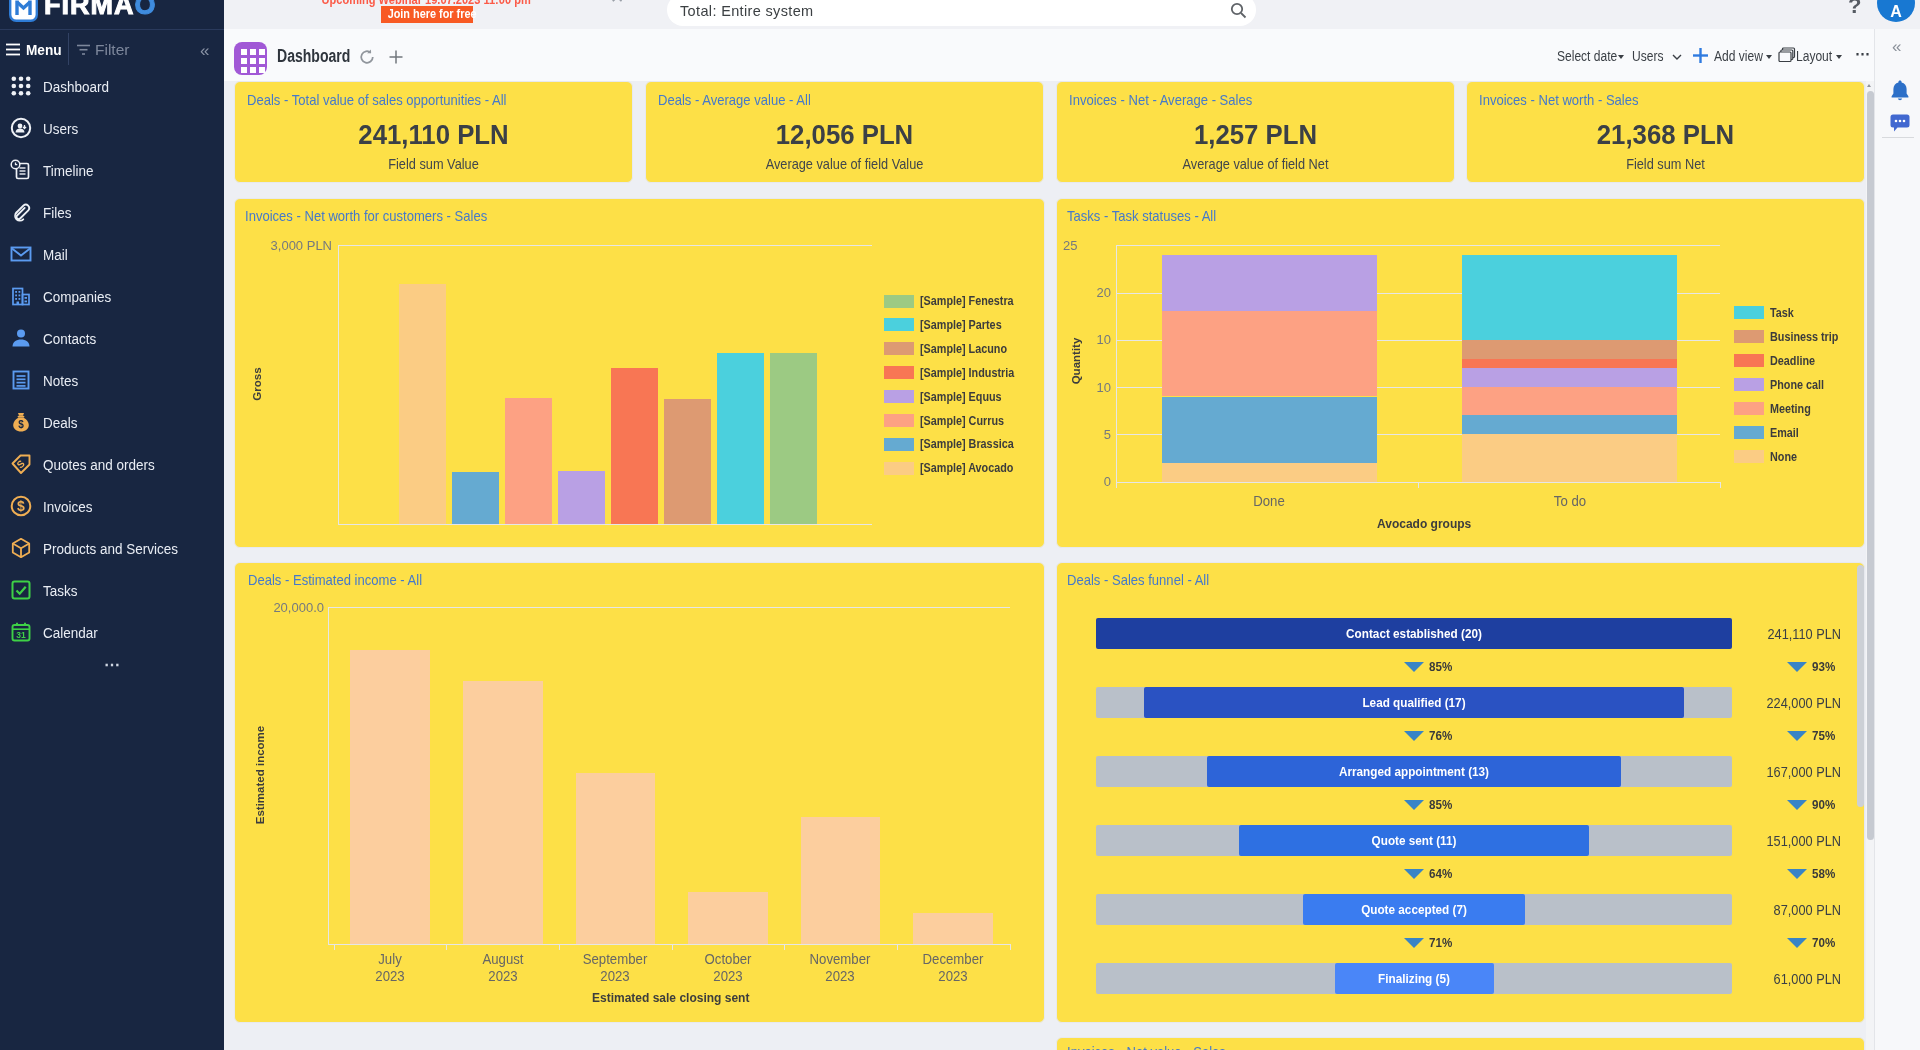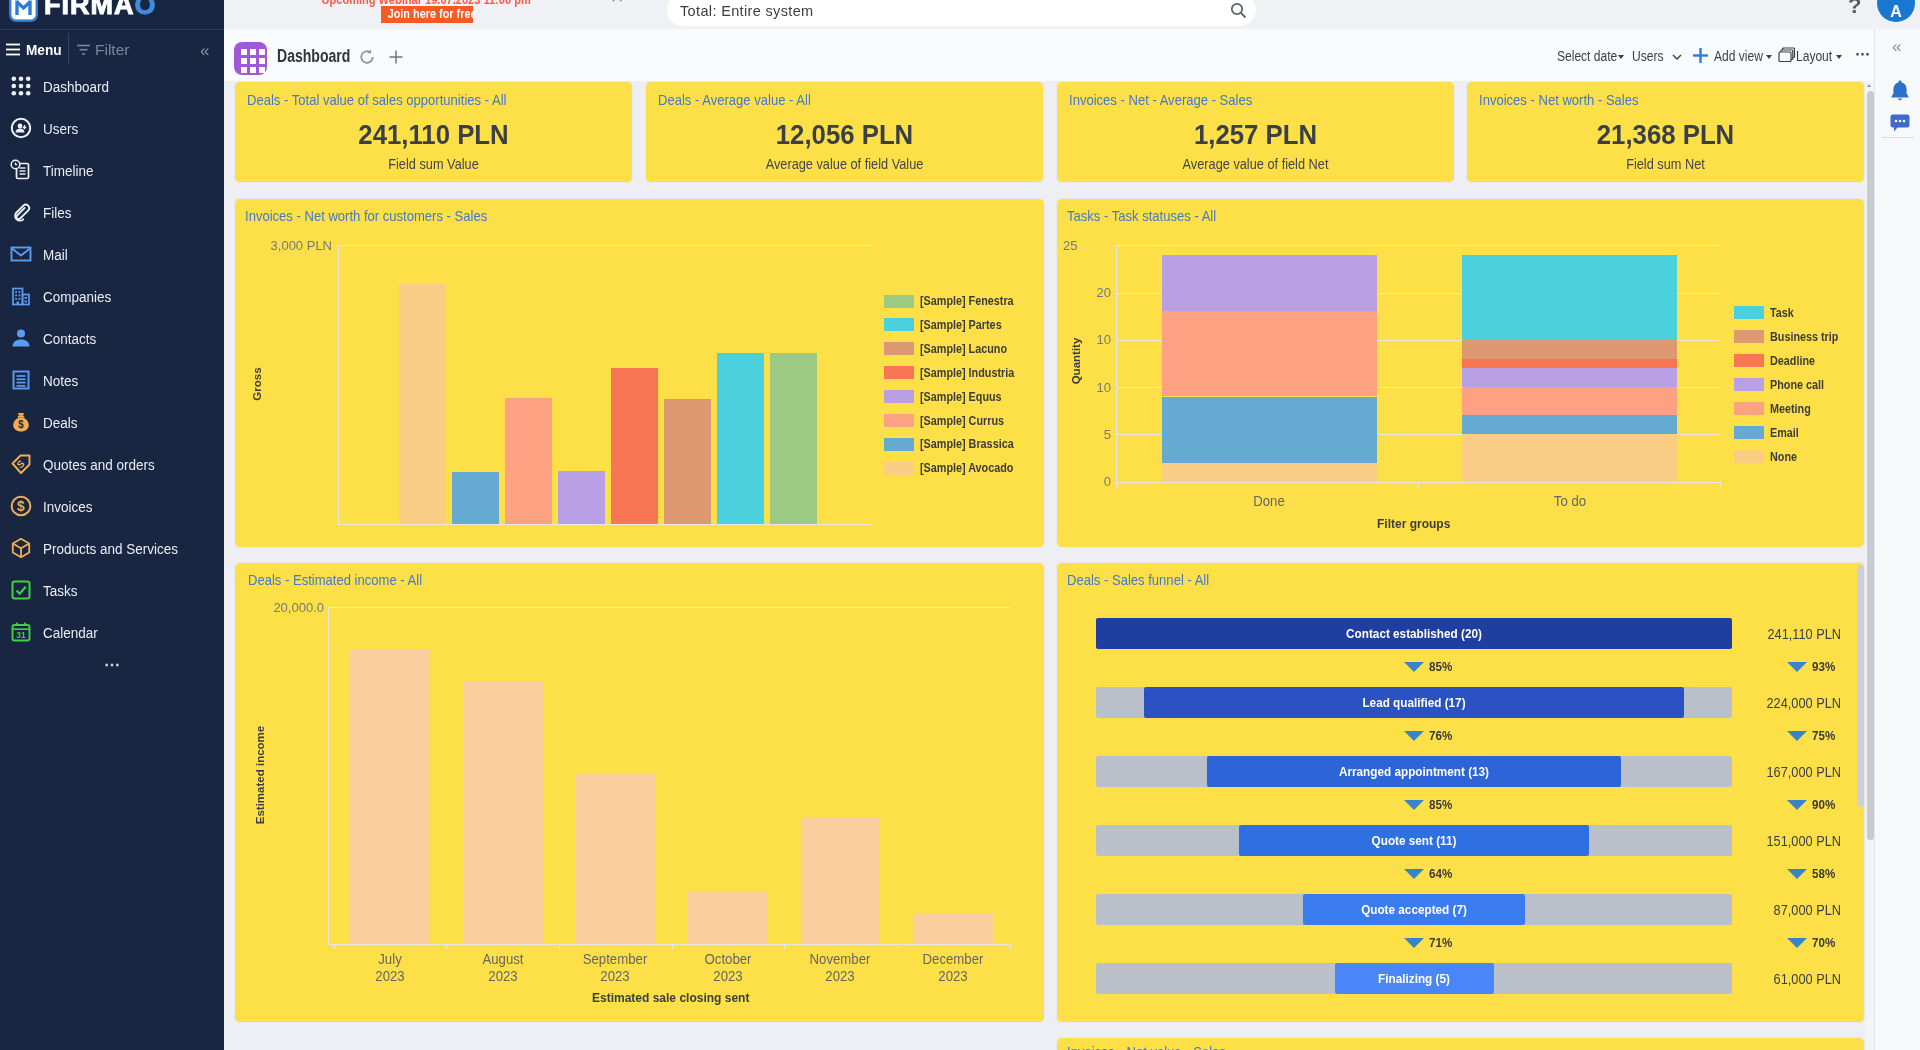--- a/index.html
+++ b/index.html
@@ -346,21 +346,21 @@
 <div class="bar" style="left:1161.5px;top:254.7px;width:215px;height:56.7px;background:#b9a0e4"></div>
 <div class="bar" style="left:1462px;top:434.3px;width:215px;height:47.3px;background:#fbcc84"></div>
 <div class="bar" style="left:1462px;top:415.4px;width:215px;height:18.9px;background:#65aad1"></div>
 <div class="bar" style="left:1462px;top:387.1px;width:215px;height:28.3px;background:#fda183"></div>
 <div class="bar" style="left:1462px;top:368.2px;width:215px;height:18.9px;background:#b9a0e4"></div>
 <div class="bar" style="left:1462px;top:358.7px;width:215px;height:9.5px;background:#f87654"></div>
 <div class="bar" style="left:1462px;top:339.8px;width:215px;height:18.9px;background:#dd9a72"></div>
 <div class="bar" style="left:1462px;top:254.7px;width:215px;height:85.1px;background:#4bd0dd"></div>
 <div class="xlab" style="left:1219px;top:492px;width:100px">Done</div>
 <div class="xlab" style="left:1520px;top:492px;width:100px">To do</div>
-<div class="axlab" style="left:1377px;top:517px;font-size:12px">Filter groups</div>
+<div class="axlab" style="left:1377px;top:517px;font-size:12px">Avocado groups</div>
 <div class="bar" style="left:1734px;top:306.3px;width:30px;height:13px;background:#4bd0dd"></div>
 <div class="leg" style="left:1770px;top:305.8px">Task</div>
 <div class="bar" style="left:1734px;top:330.3px;width:30px;height:13px;background:#dd9a72"></div>
 <div class="leg" style="left:1770px;top:329.8px">Business trip</div>
 <div class="bar" style="left:1734px;top:354.3px;width:30px;height:13px;background:#f87654"></div>
 <div class="leg" style="left:1770px;top:353.8px">Deadline</div>
 <div class="bar" style="left:1734px;top:378.3px;width:30px;height:13px;background:#b9a0e4"></div>
 <div class="leg" style="left:1770px;top:377.8px">Phone call</div>
 <div class="bar" style="left:1734px;top:402.3px;width:30px;height:13px;background:#fda183"></div>
 <div class="leg" style="left:1770px;top:401.8px">Meeting</div>

